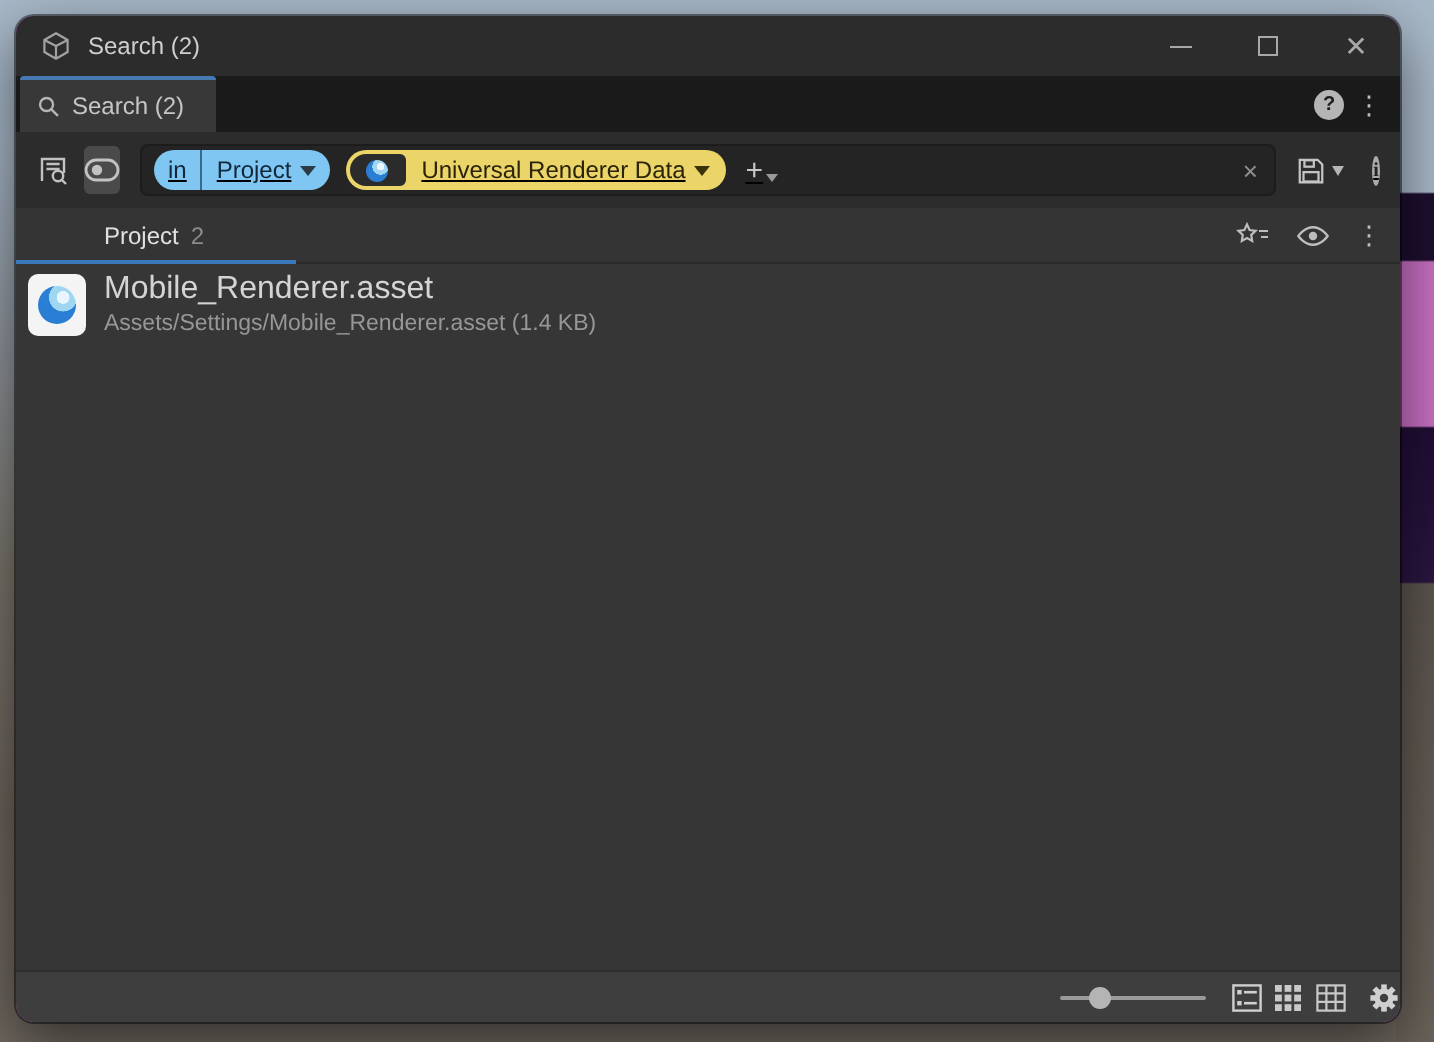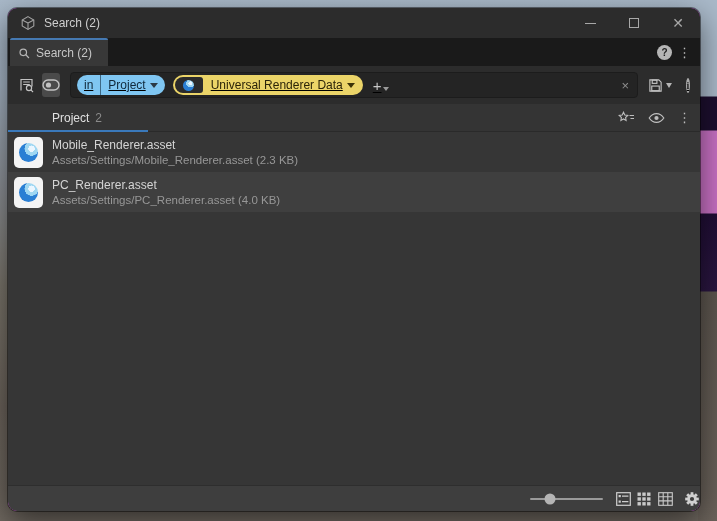--- a/index.html
+++ b/index.html
@@ -74,21 +74,21 @@
   .gheader-right { margin-left:auto; display:flex; align-items:center; gap:13px; padding-right:10px; color:#bdbdbd; }
   
   .results { flex:1 1 auto; background:#363636; }
   .row { height:40px; display:flex; align-items:center; padding-left:6px; }
   .row.alt { background:#3f3f3f; }
   .asset-icon { width:29px; height:31px; background:#f4f4f4; border-radius:5px; display:flex; align-items:center; justify-content:center; flex:0 0 auto; }
   .sphere { border-radius:50%; background:radial-gradient(circle at 66% 30%, #eaf6ff 0 17%, #9fd7f2 18% 38%, #2a7fd4 39% 72%, #155a9e 100%); }
   .sphere.big { width:19px; height:19px; }
   .sphere.mini { width:11px; height:11px; }
   .row-text { margin-left:9px; display:flex; flex-direction:column; justify-content:center; gap:2px; }
-  .row-title { color:#d4d4d4; font-size:12px; }
+  .row-title { color:#d4d4d4; font-size:16px; }
   .row-sub { color:#979797; font-size:11.5px; }
   
   .statusbar { height:26px; background:#3e3e3e; border-top:1px solid #2e2e2e; display:flex; align-items:center; flex:0 0 auto; }
   .slider { margin-left:522px; width:95px; height:14px; position:relative; display:flex; align-items:center; }
   .slider .track { width:100%; height:2px; background:#9a9a9a; border-radius:1px; }
   .slider .thumb { position:absolute; left:27%; top:50%; transform:translate(-50%,-50%); width:11px; height:11px; border-radius:50%; background:#b4b4b4; }
   .view-btns { margin-left:12px; display:flex; align-items:center; gap:5px; color:#c9c9c9; }
   .view-btn { width:16px; height:16px; display:flex; align-items:center; justify-content:center; }
   .gear-btn { margin-left:6px; }
   svg { display:block; }
@@ -202,30 +202,21 @@
     </div>
   </div>
 
   <div class="results">
     <div class="row">
       <div class="asset-icon">
           <span class="sphere big"></span>
         </div>
       <div class="row-text">
         <span class="row-title">Mobile_Renderer.asset</span>
-        <span class="row-sub">Assets/Settings/Mobile_Renderer.asset (2.3 KB)</span>
-      </div>
-    </div>
-    <div class="row alt">
-      <div class="asset-icon">
-          <span class="sphere big"></span>
-        </div>
-      <div class="row-text">
-        <span class="row-title">PC_Renderer.asset</span>
-        <span class="row-sub">Assets/Settings/PC_Renderer.asset (4.0 KB)</span>
+        <span class="row-sub">Assets/Settings/Mobile_Renderer.asset (1.4 KB)</span>
       </div>
     </div>
   </div>
 
   <div class="statusbar">
     <div class="slider">
       <div class="track"></div>
       <div class="thumb" style="left: 27%;"></div>
     </div>
     <div class="view-btns">

